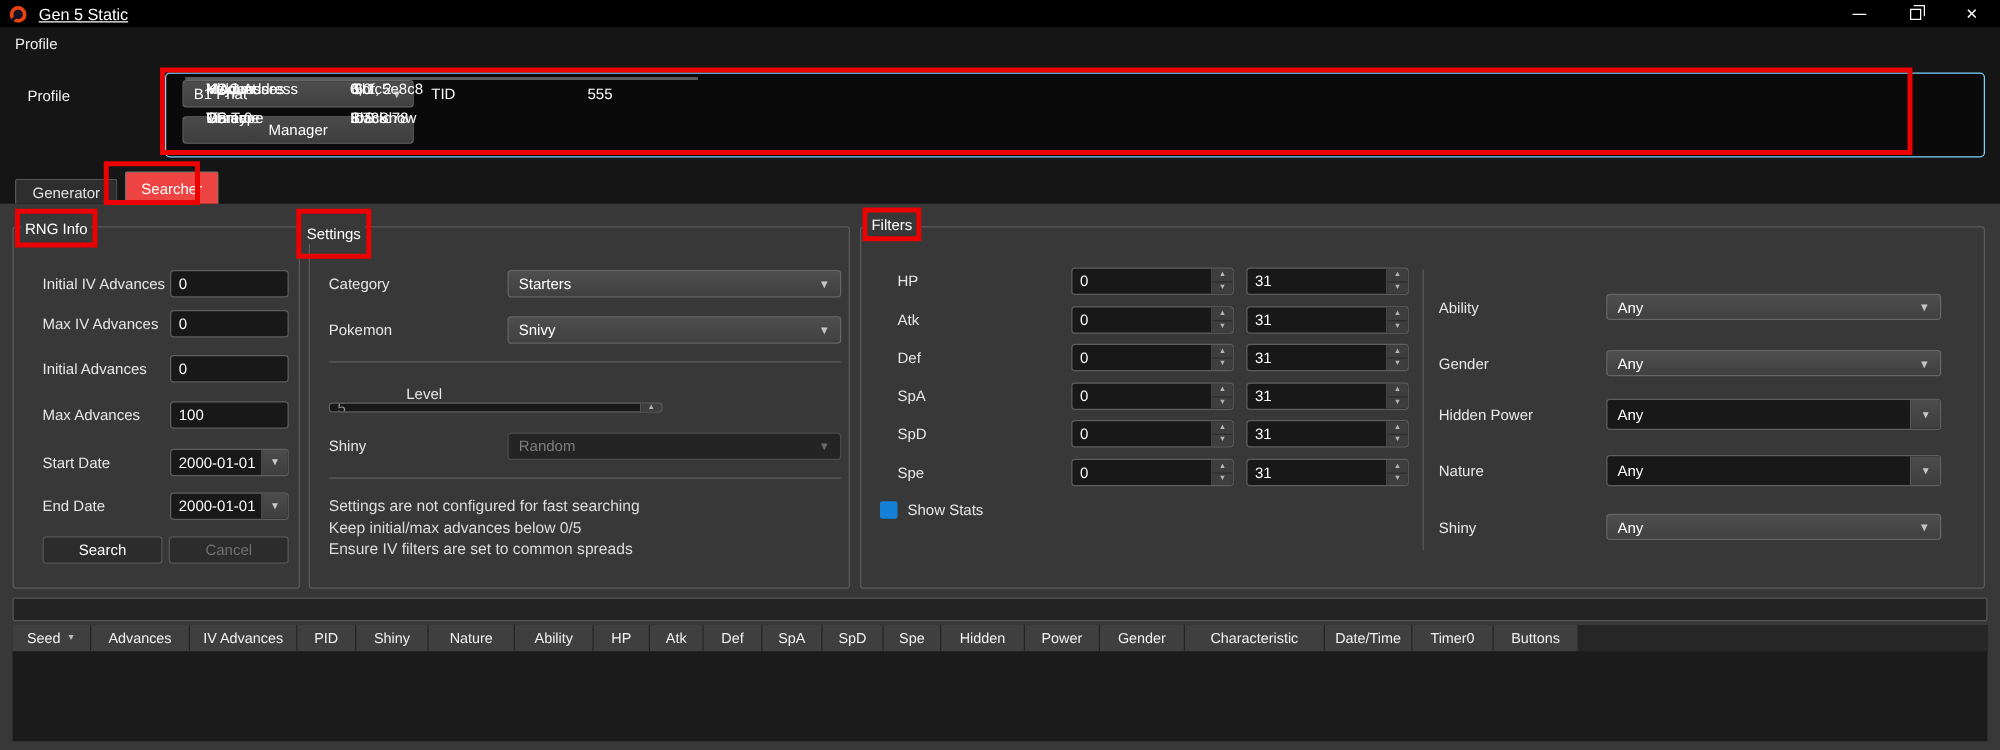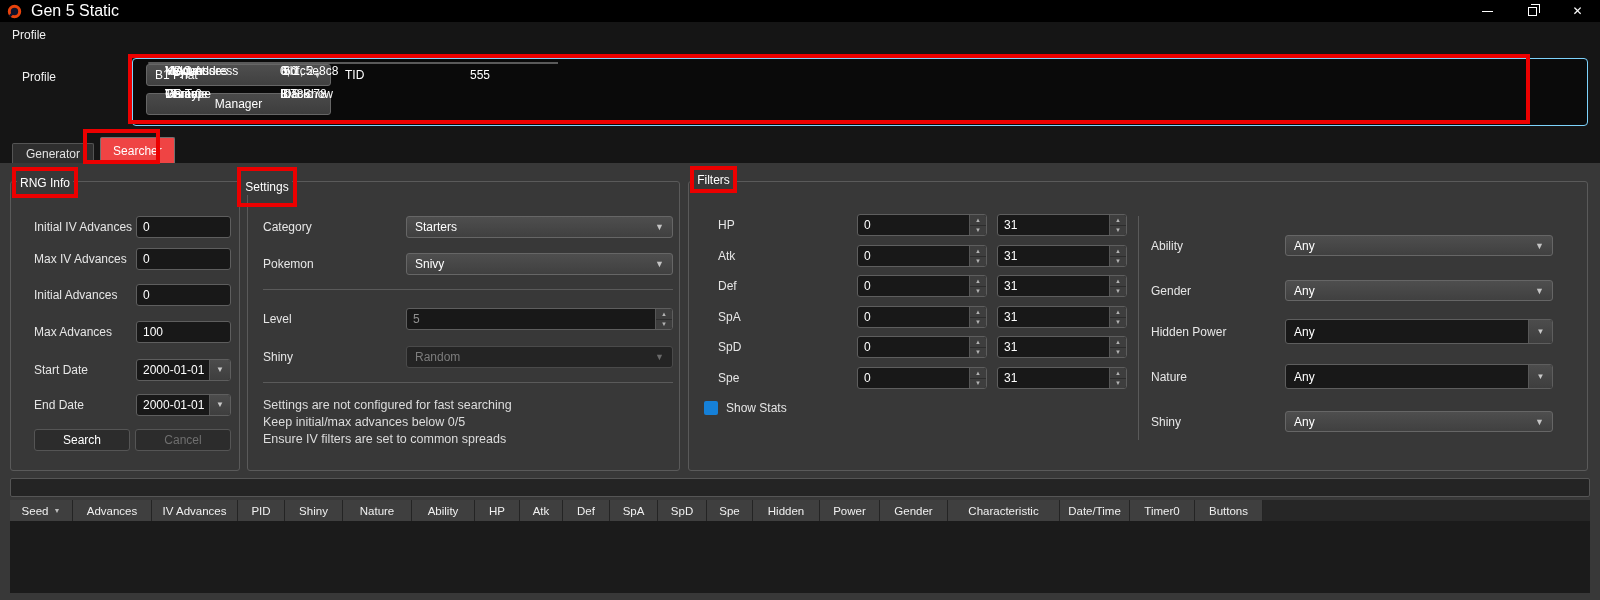--- a/index.html
+++ b/index.html
@@ -2,21 +2,21 @@
 <html><head>
 <meta charset="utf-8">
 <style>
   *{margin:0;padding:0;box-sizing:border-box;font-family:"Liberation Sans",sans-serif;}
   html,body{background:#2a2a2a;}
   .app{position:relative;width:1600px;height:600px;background:#383838;overflow:hidden;}
 
   
   .titlebar{position:absolute;left:0;top:0;width:1600px;height:22px;background:#000;display:flex;align-items:center;z-index:5;}
   .logo{margin-left:7px;width:15px;height:15px;display:flex;align-items:center;}
-  .title{color:#fff;font-size:16px;margin-left:9px;}
+  .title{color:#fff;font-size:13px;margin-left:9px;text-decoration:underline;}
   .winbtns{margin-left:auto;display:flex;height:100%;}
   .winbtn{width:45px;height:100%;display:flex;align-items:center;justify-content:center;color:#fff;}
   .min-glyph{display:block;width:11px;height:1px;background:#fff;}
   .restore-glyph{position:relative;width:9px;height:9px;border:1px solid #fff;background:#000;}
   .restore-glyph::before{content:"";position:absolute;left:2px;top:-4px;width:8px;height:8px;border:1px solid #fff;border-left:none;border-bottom:none;}
   .close-glyph{font-size:12px;line-height:12px;}
 
   
   .topdark{position:absolute;left:0;top:22px;width:1600px;height:141px;background:#151515;}
   .menu-item{position:absolute;left:12px;top:28px;color:#f0f0f0;font-size:12px;z-index:6;}
@@ -268,21 +268,21 @@
       </div>
     </div>
     <div class="srow" style="top:71px;">
       <span class="flabel">Pokemon</span>
       <div class="combo-light combo-wide">
         <span class="cval">Snivy</span>
         <span class="arr10">▼</span>
       </div>
     </div>
     <div class="sep" style="top:107px;"></div>
-    <div class="srow" style="top:126px;">
+    <div class="srow" style="top:126px;flex-direction:column;">
       <span class="flabel">Level</span>
       <div class="spinbox disabled" style="width:267px;">
         <span class="spinval">5</span>
         <div class="spinbtns">
           <div class="spinbtn up">▲</div>
           <div class="spinbtn">▼</div>
         </div>
       </div>
     </div>
     <div class="srow" style="top:164px;">

